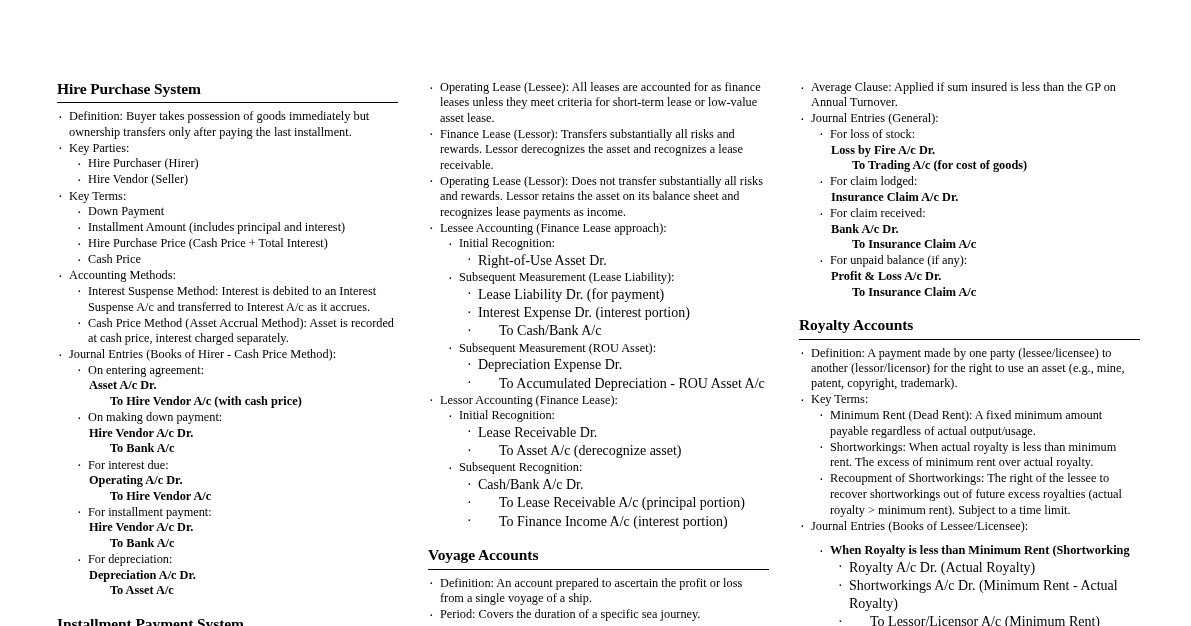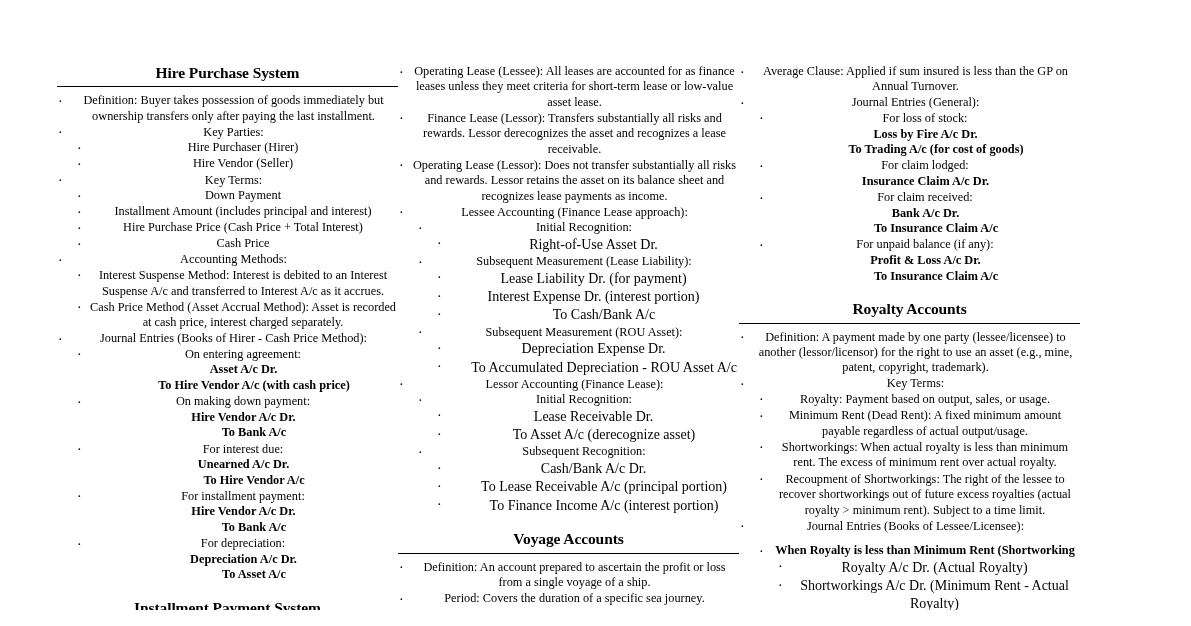--- a/index.html
+++ b/index.html
@@ -18,26 +18,26 @@
   }
   .page {
     position: relative;
     width: 1191px;
     height: 626px;
     overflow: hidden;
   }
   .columns {
     position: absolute;
     left: 57px;
-    top: 64px;
+    top: 80px;
     width: 1104px;
     height: 546px;
     display: flex;
+    gap: 30px;
     overflow: hidden;
-    text-align: center;
   }
   .column {
     width: 341px;
     flex: 0 0 341px;
     overflow: hidden;
   }
   
   .section {
     margin: 0;
   }
@@ -203,21 +203,21 @@
                   <span class="je-line">Asset A/c Dr.</span>
                   <span class="je-line cr">To Hire Vendor A/c (with cash price)</span>
                 </li>
                 <li>
                   <span>On making down payment:</span>
                   <span class="je-line">Hire Vendor A/c Dr.</span>
                   <span class="je-line cr">To Bank A/c</span>
                 </li>
                 <li>
                   <span>For interest due:</span>
-                  <span class="je-line">Unearned A/c Dr.</span>
+                  <span class="je-line">Operating A/c Dr.</span>
                   <span class="je-line cr">To Hire Vendor A/c</span>
                 </li>
                 <li>
                   <span>For installment payment:</span>
                   <span class="je-line">Hire Vendor A/c Dr.</span>
                   <span class="je-line cr">To Bank A/c</span>
                 </li>
                 <li>
                   <span>For depreciation:</span>
                   <span class="je-line">Depreciation A/c Dr.</span>
@@ -374,21 +374,20 @@
         <ul class="lvl1">
 
           <li>
             <span class="lead">Definition:</span><span class="body-txt"> A payment made by one party (lessee/licensee) to another (lessor/licensor) for the right to use an asset (e.g., mine, patent, copyright, trademark).</span>
           </li>
 
           <li>
             <span class="lead">Key Terms:</span>
             <div class="lvl2-wrap">
               <ul class="lvl2">
-                <li><span class="lead">Royalty:</span><span class="body-txt"> Payment based on output, sales, or usage.</span></li>
                 <li><span class="lead">Minimum Rent (Dead Rent):</span><span class="body-txt"> A fixed minimum amount payable regardless of actual output/usage.</span></li>
                 <li><span class="lead">Shortworkings:</span><span class="body-txt"> When actual royalty is less than minimum rent. The excess of minimum rent over actual royalty.</span></li>
                 <li><span class="lead">Recoupment of Shortworkings:</span><span class="body-txt"> The right of the lessee to recover shortworkings out of future excess royalties (actual royalty &gt; minimum rent). Subject to a time limit.</span></li>
               </ul>
             </div>
           </li>
 
           <li>
             <span class="lead">Journal Entries (Books of Lessee/Licensee):</span>
             <div class="lvl2-wrap">

